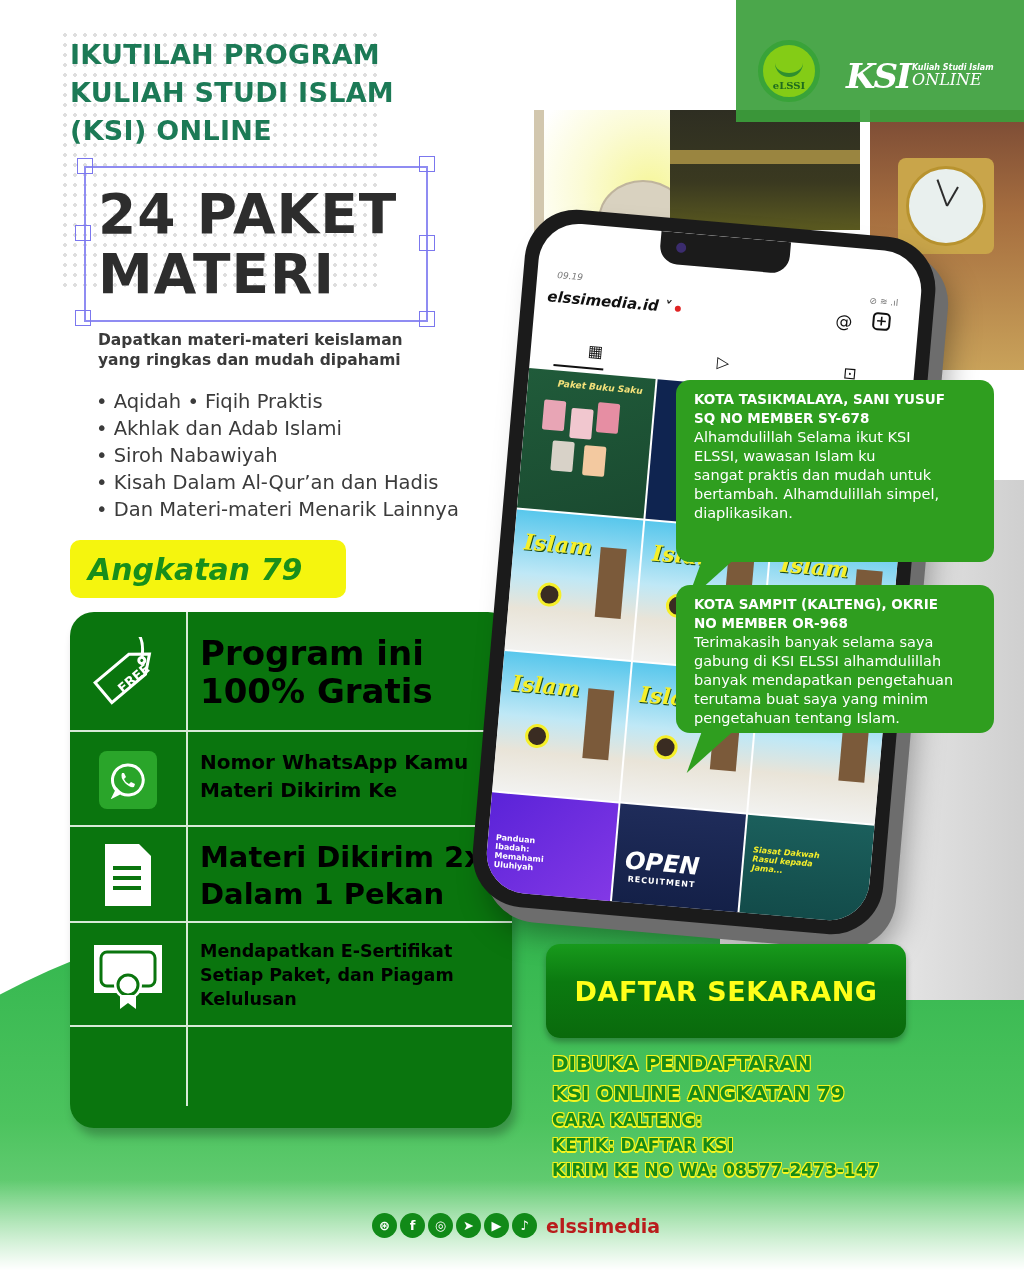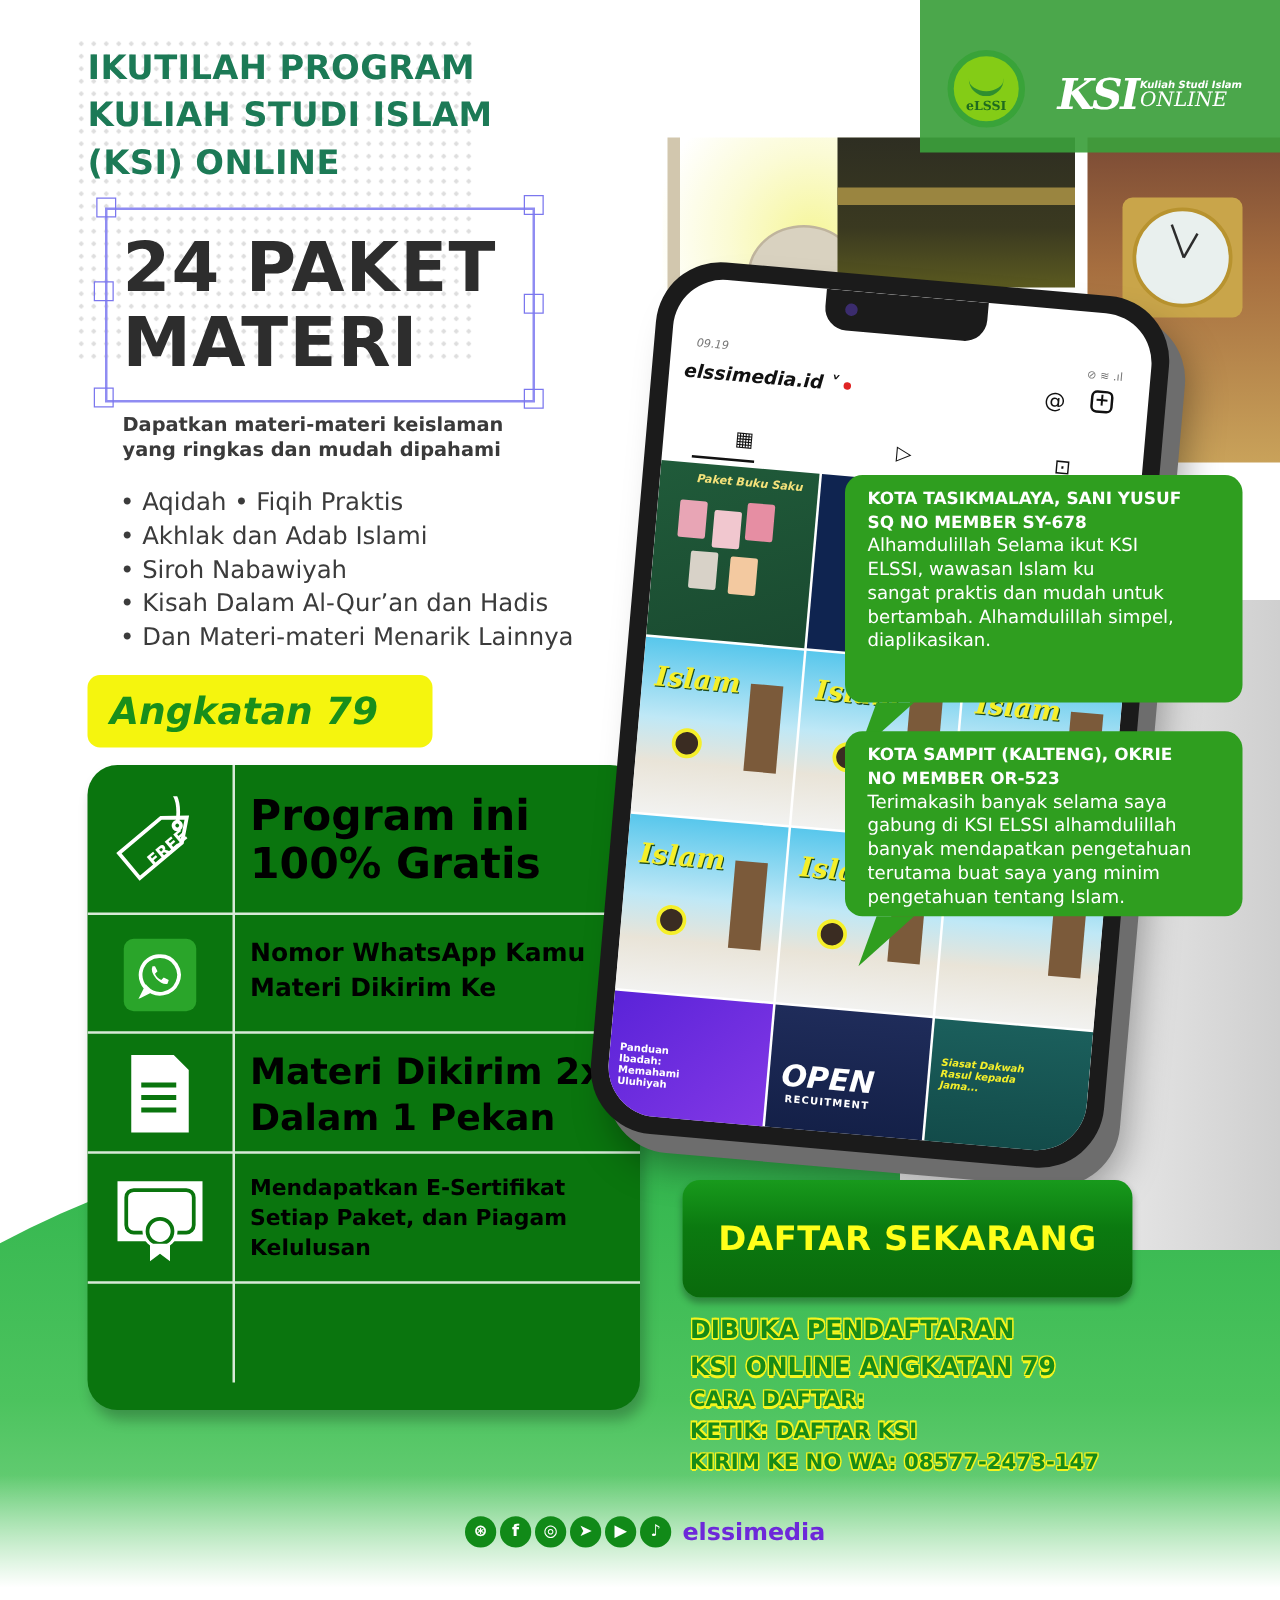--- a/index.html
+++ b/index.html
@@ -120,21 +120,21 @@
     color: #ffff1a; font-weight: bold; font-size: 27px; letter-spacing: .5px; cursor: pointer; }
   .reg { position: absolute; left: 552px; top: 1048px; color: #178a17; font-weight: bold;
     text-shadow: -1px -1px 0 #f5f51e, 1px -1px 0 #f5f51e, -1px 1px 0 #f5f51e, 1px 1px 0 #f5f51e, 0 2px 0 #f5f51e; }
   .reg .l1 { font-size: 20px; line-height: 30px; }
   .reg .l2 { font-size: 17px; line-height: 25px; }
 
   
   .social { position: absolute; left: 372px; top: 1213px; display: flex; align-items: center; gap: 3px; }
   .sicon { width: 25px; height: 25px; border-radius: 50%; background: #118a18; color: #fff; font-size: 13px; font-weight: bold;
     display: flex; align-items: center; justify-content: center; }
-  .social .handle-text { color: #6d28d9; font-weight: bold; font-size: 19px; margin-left: 6px; }
+  .social .handle-text { color: #b91c1c; font-weight: bold; font-size: 19px; margin-left: 6px; }
 </style>
 </head>
 <body>
 
 <div class="bg-arc"></div>
 <div class="bg-fade"></div>
 <div class="dots"></div>
 <div class="right-gray"></div>
 
 <div class="landmarks">
@@ -356,38 +356,38 @@
     <div>sangat praktis dan mudah untuk</div>
     <div>bertambah. Alhamdulillah simpel,</div>
     <div>diaplikasikan.</div>
   </div>
   <div class="tail" style="left:18px;bottom:-40px;border-width:40px 30px 0 0;border-color:#2f9e1f transparent transparent transparent;transform:skewX(-20deg);"></div>
 </div>
 
 <div class="bubble" style="left:676px;top:585px;width:318px;height:148px;">
   <div class="who">
     <div>KOTA SAMPIT (KALTENG), OKRIE</div>
-    <div>NO MEMBER OR-523</div>
+    <div>NO MEMBER OR-968</div>
   </div>
   <div class="msg">
     <div>Terimakasih banyak selama saya</div>
     <div>gabung di KSI ELSSI alhamdulillah</div>
     <div>banyak mendapatkan pengetahuan</div>
     <div>terutama buat saya yang minim</div>
     <div>pengetahuan tentang Islam.</div>
   </div>
   <div class="tail" style="left:18px;bottom:-40px;border-width:40px 30px 0 0;border-color:#2f9e1f transparent transparent transparent;transform:skewX(-20deg);"></div>
 </div>
 
 <div class="cta">DAFTAR SEKARANG</div>
 
 <div class="reg">
   <div class="l1">DIBUKA PENDAFTARAN</div>
   <div class="l1">KSI ONLINE ANGKATAN 79</div>
-  <div class="l2">CARA DAFTAR:</div>
+  <div class="l2">CARA KALTENG:</div>
   <div class="l2">KETIK: DAFTAR KSI</div>
   <div class="l2">KIRIM KE NO WA: 08577-2473-147</div>
 </div>
 
 <div class="social">
   <div class="sicon">⊛</div>
   <div class="sicon">f</div>
   <div class="sicon">◎</div>
   <div class="sicon">➤</div>
   <div class="sicon">▶</div>

